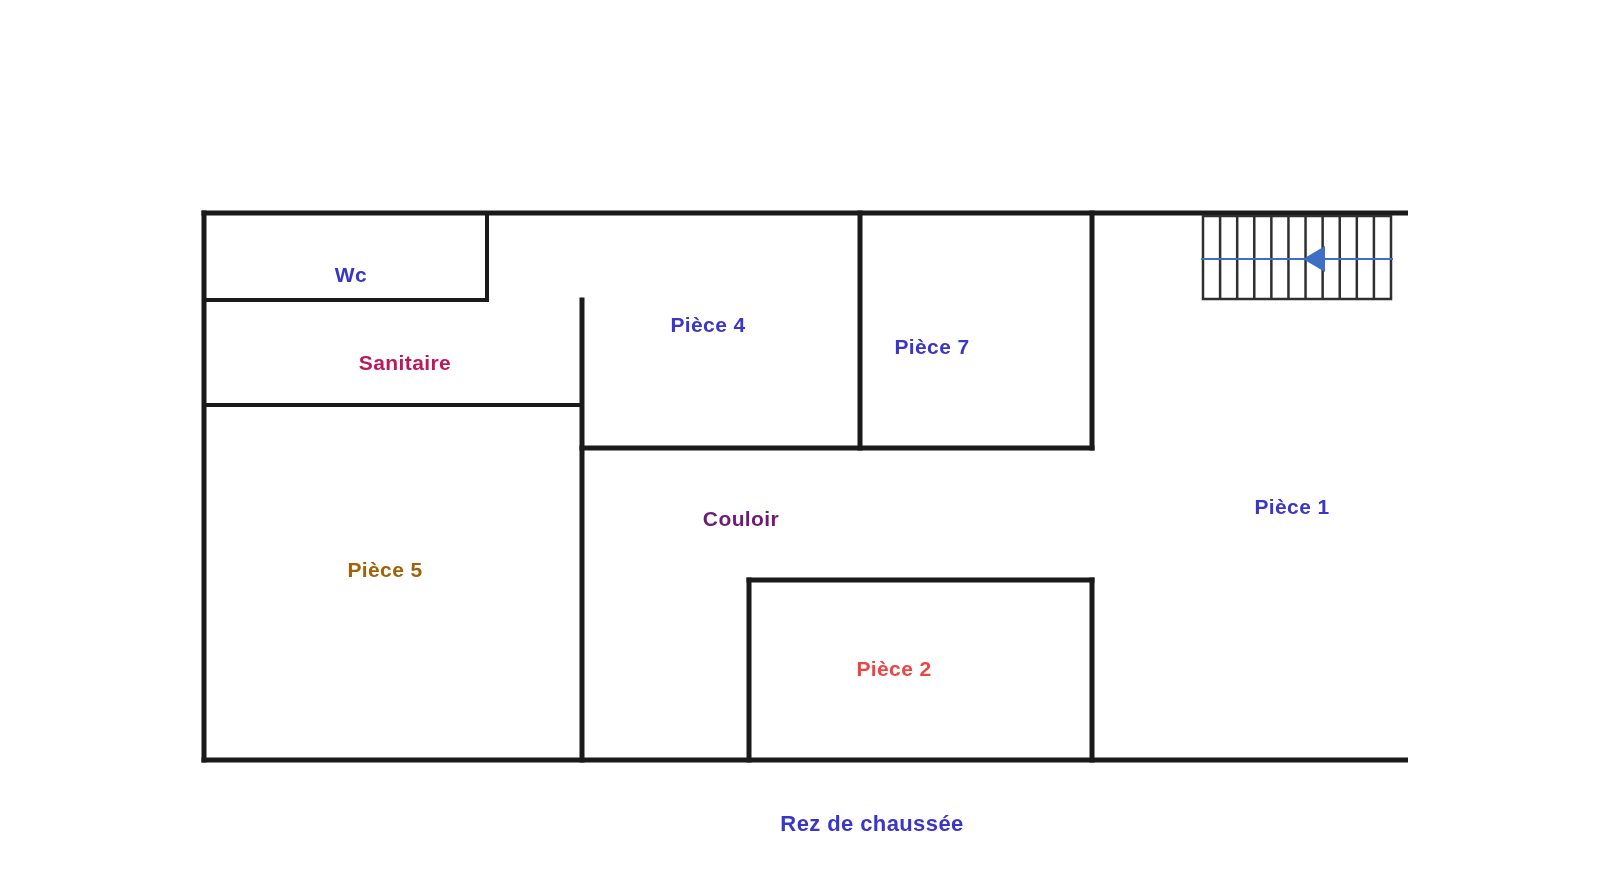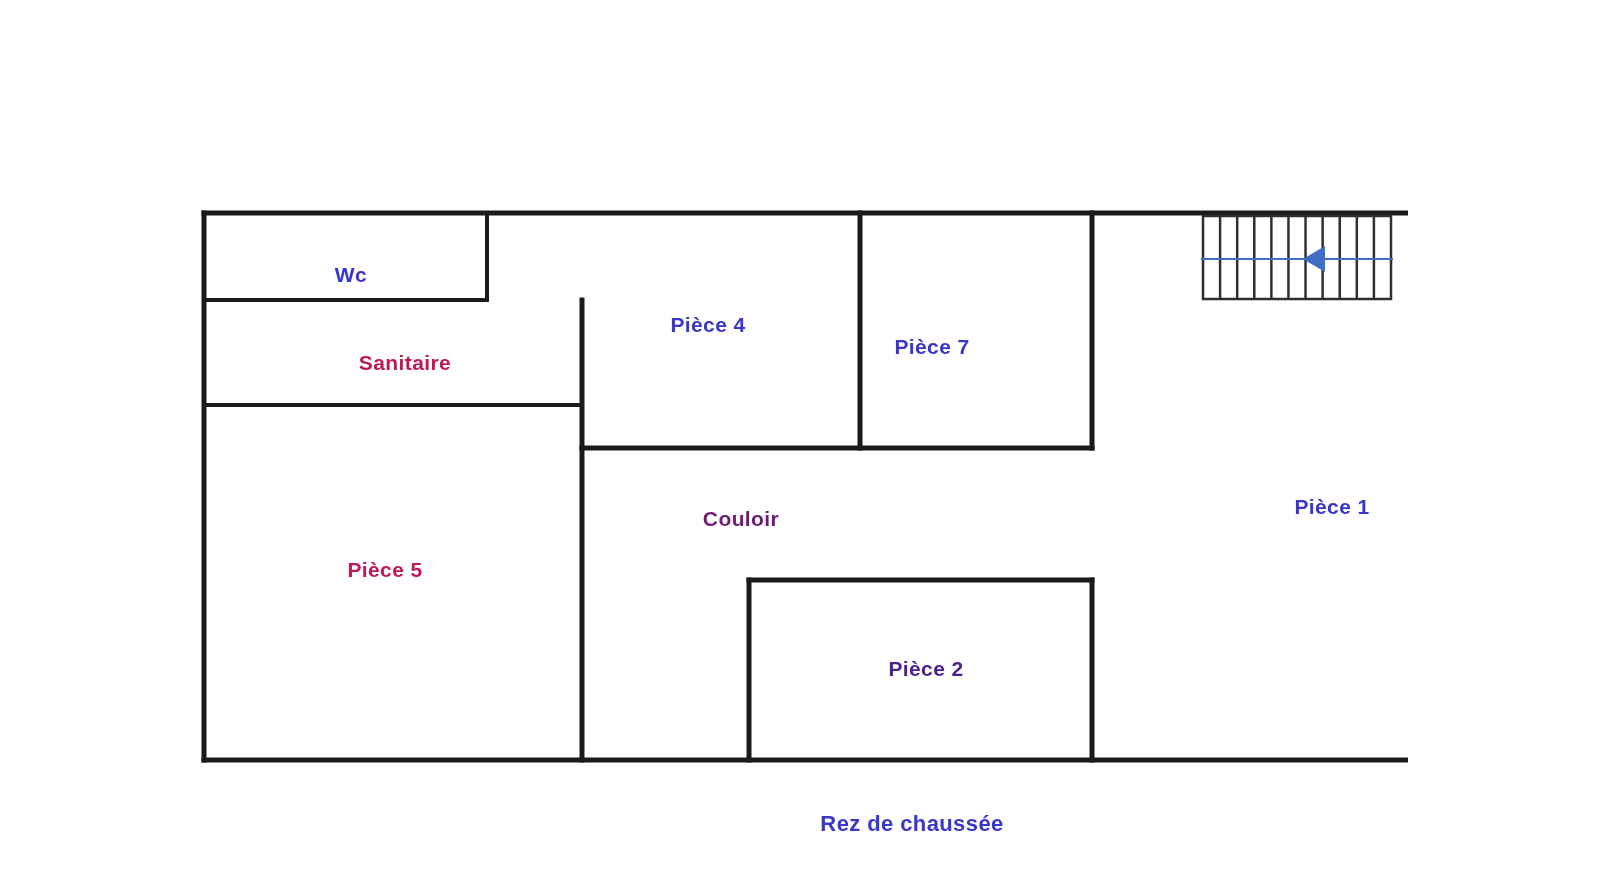--- a/index.html
+++ b/index.html
@@ -84,23 +84,23 @@
         <line x1="1356.8181818181818" y1="216" x2="1356.8181818181818" y2="299" stroke="#2f2f2f" stroke-width="2.5"></line>
         <line x1="1373.909090909091" y1="216" x2="1373.909090909091" y2="299" stroke="#2f2f2f" stroke-width="2.5"></line>
         <line x1="1201" y1="259" x2="1393" y2="259" stroke="#3f6fc4" stroke-width="2"></line>
         <polygon points="1303,259 1325,246 1325,272" fill="#3f6fc4"></polygon>
       </g>
   </svg>
 
   <div id="labels-layer">
       <div class="room-label" style="left: 351px; top: 275px; color: rgb(58, 54, 200);">Wc</div>
       <div class="room-label" style="left: 405px; top: 363px; color: #be185d;">Sanitaire</div>
-      <div class="room-label" style="left: 385px; top: 570px; color: #be185d;">Pièce 5</div>
+      <div class="room-label" style="left: 385px; top: 570px; color: #a16207;">Pièce 5</div>
       <div class="room-label" style="left: 702px; top: 325px; color: rgb(58, 54, 200); margin-left: 6px;">Pièce 4</div>
       <div class="room-label" style="left: 932px; top: 347px; color: rgb(58, 54, 200);">Pièce 7</div>
       <div class="room-label" style="left: 741px; top: 519px; color: #701a75;">Couloir</div>
-      <div class="room-label" style="left: 926px; top: 669px; color: #4c1d95;">Pièce 2</div>
-      <div class="room-label" style="left: 1292px; top: 507px; color: rgb(58, 54, 200); margin-left: 40px;">Pièce 1</div>
+      <div class="room-label" style="left: 894px; top: 669px; color: #ef4444;">Pièce 2</div>
+      <div class="room-label" style="left: 1292px; top: 507px; color: rgb(58, 54, 200);">Pièce 1</div>
     </div>
 
-  <div class="plan-caption" style="left: 872px; top: 824px; color: rgb(58, 54, 200); margin-left: 40px;">Rez de chaussée</div>
+  <div class="plan-caption" style="left: 872px; top: 824px; color: rgb(58, 54, 200);">Rez de chaussée</div>
 
 </div>
 
 </body></html>

